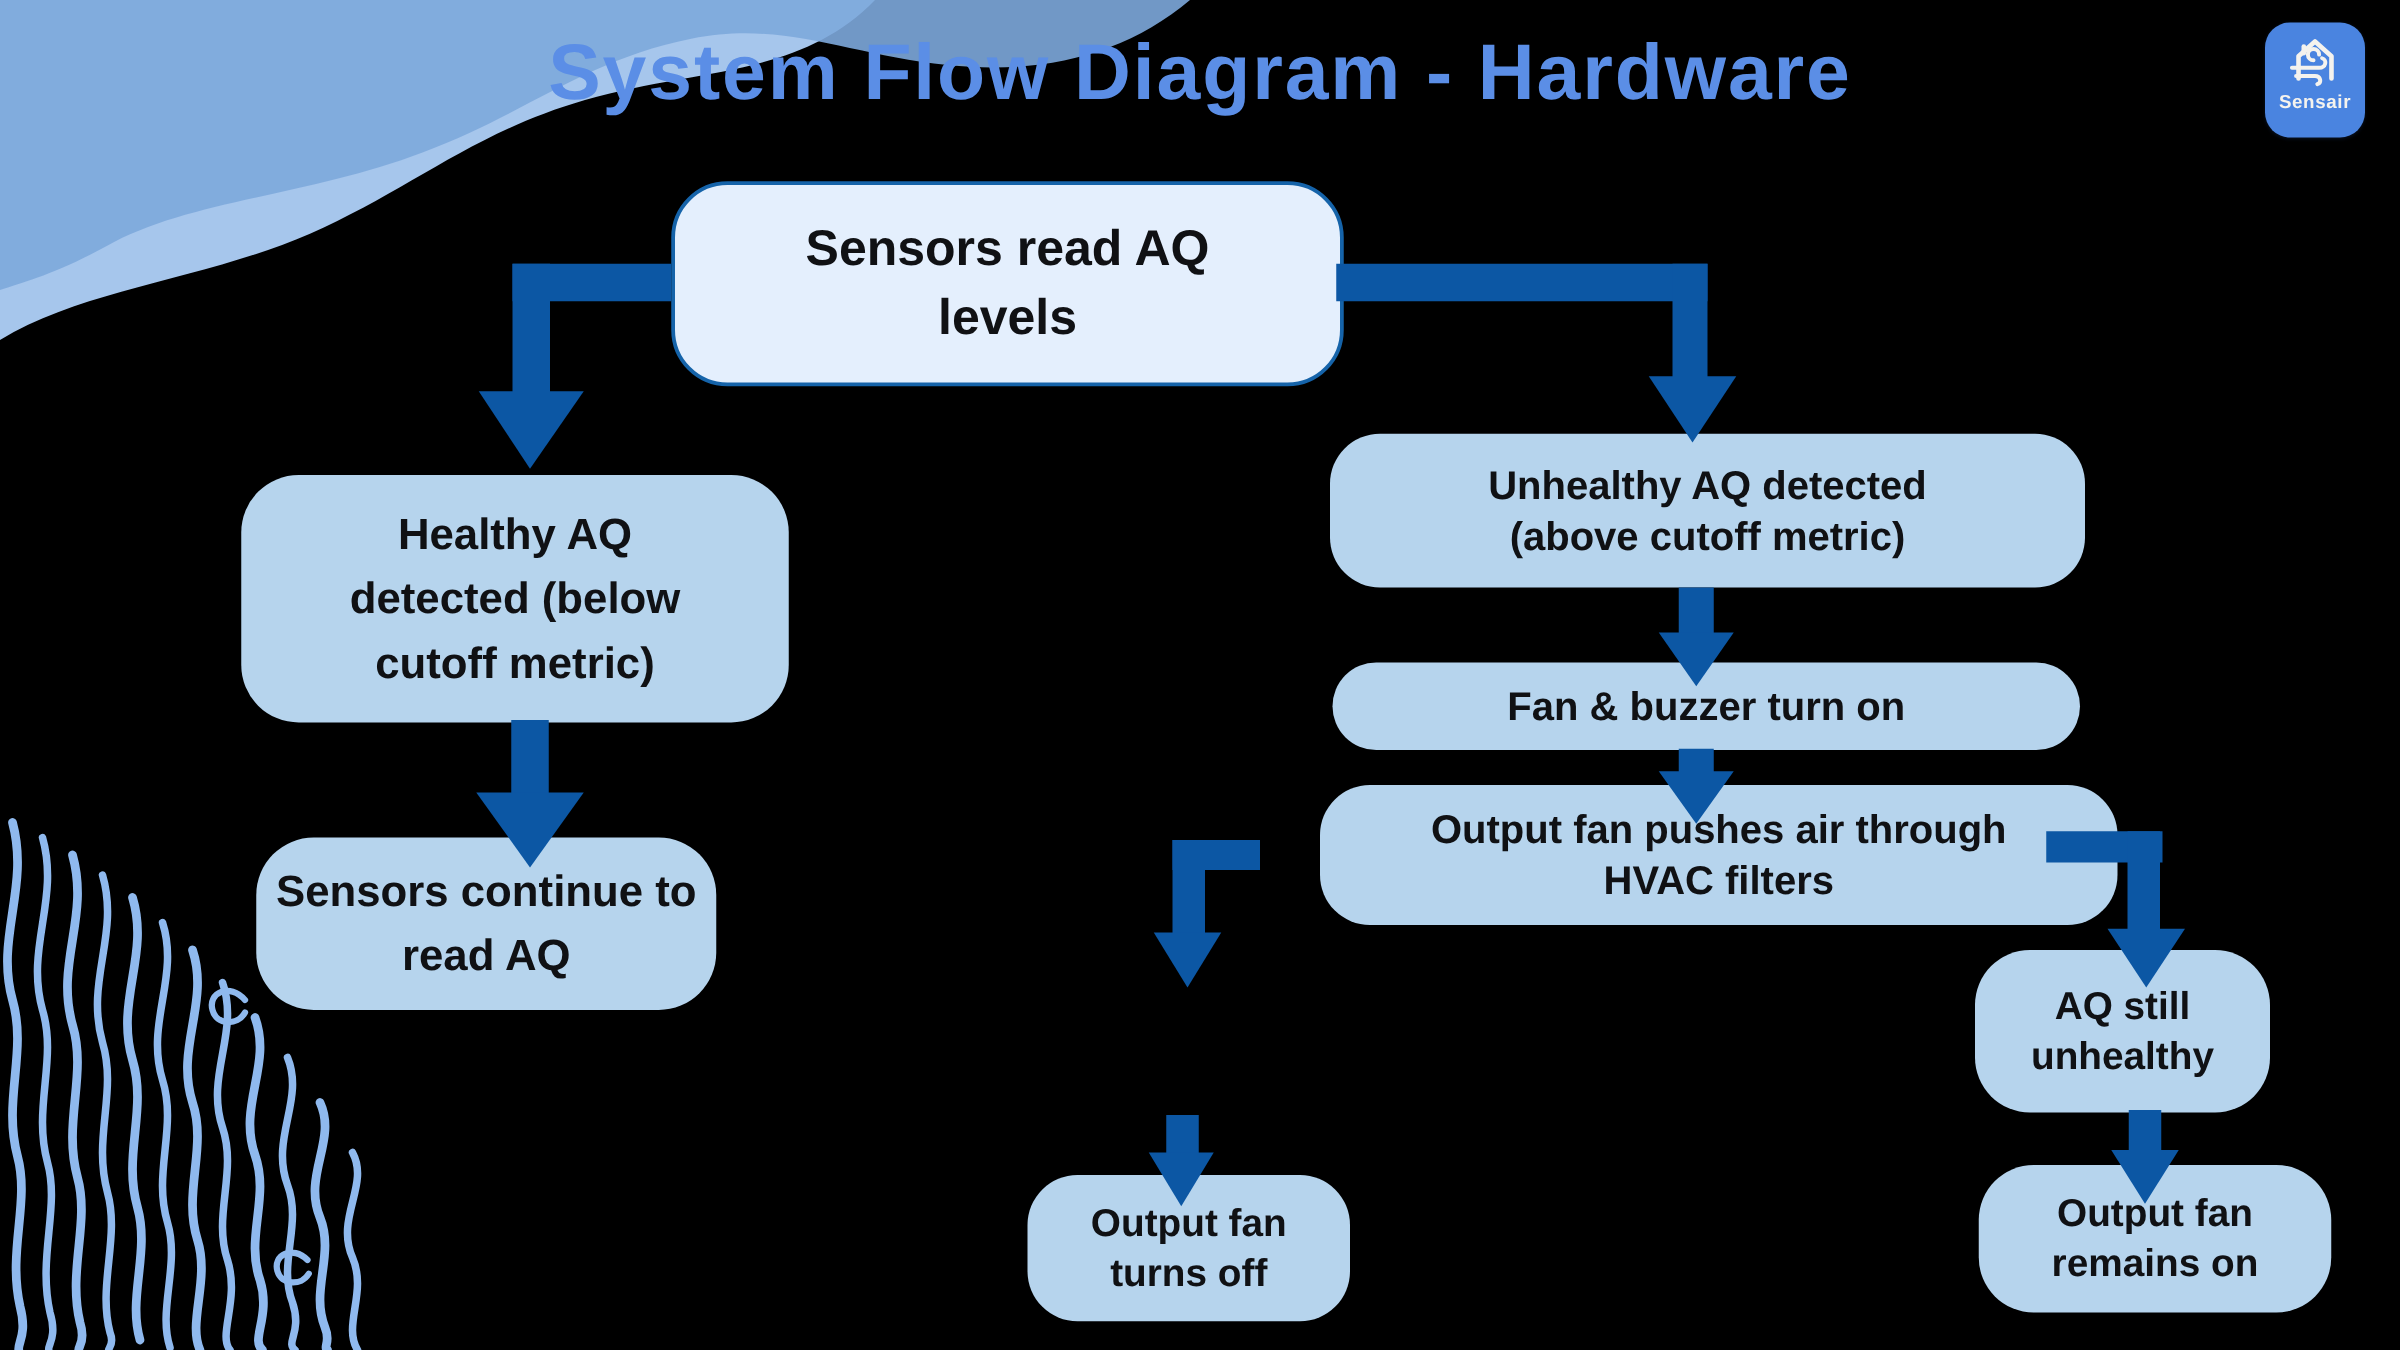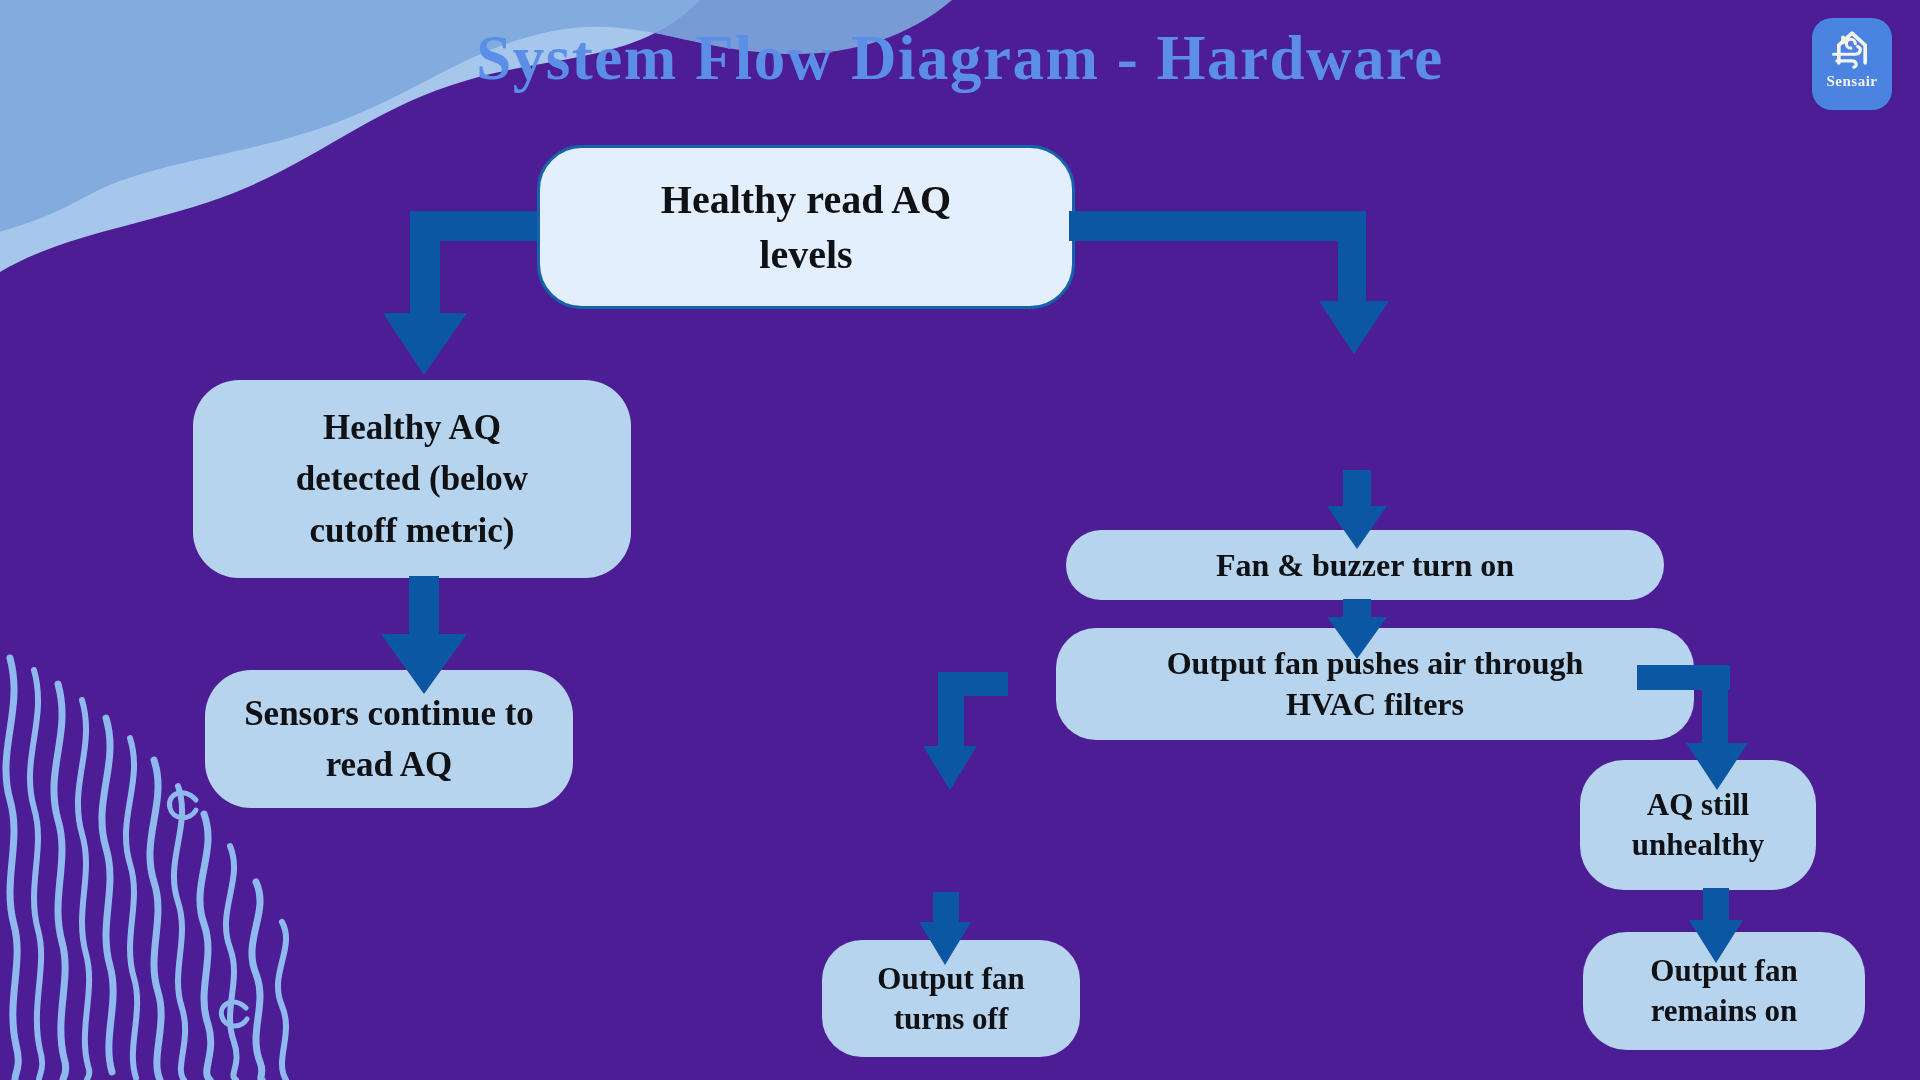--- a/index.html
+++ b/index.html
@@ -1,20 +1,19 @@
 <!DOCTYPE html>
 <html><head>
 <meta charset="utf-8">
 <style>
   html,body{margin:0;padding:0;}
   body{font-family:"Liberation Sans",sans-serif;}
   .stage{
     position:relative;width:1920px;height:1080px;overflow:hidden;
-    background:#4c1d95;
-    font-family:Liberation Serif, serif;
+    background:#000000;
   }
   svg{display:block;}
   .decor{position:absolute;pointer-events:none;}
   .decor-topleft{left:0;top:0;}
   .decor-waves{left:0;bottom:0;}
 
   .page-title{
     position:absolute;left:0;top:22px;width:1920px;margin:0;
     text-align:center;font-size:63px;font-weight:700;letter-spacing:1.5px;
     color:#5b8ee6;
@@ -96,35 +95,39 @@
           <path d="M26.5 19.5 a3.4 3.4 0 1 0 -3.4 3.4"></path>
           <path d="M10 27.5 h16.5 c4 0 5.2 -4.6 1.8 -5.8"></path>
           <path d="M12.5 32.5 h11.5 c3.4 0 4.4 3.8 1.4 4.9"></path>
         </g>
       </svg>
     </span>
     <span class="logo-label">Sensair</span>
   </div>
 
   <div class="node node--outline" id="n-root">
-    <span class="node-label">Healthy read AQ
+    <span class="node-label">Sensors read AQ
 levels</span>
   </div>
 
   <div class="node" id="n-healthy">
     <span class="node-label">Healthy AQ
 detected (below
 cutoff metric)</span>
   </div>
 
   <div class="node" id="n-continue">
     <span class="node-label">Sensors continue to
 read AQ</span>
   </div>
 
+  <div class="node" id="n-unhealthy">
+    <span class="node-label">Unhealthy AQ detected
+(above cutoff metric)</span>
+  </div>
 
   <div class="node" id="n-fanbuzzer">
     <span class="node-label">Fan &amp; buzzer turn on</span>
   </div>
 
   <div class="node" id="n-outputpush">
     <span class="node-label">Output fan pushes air through
 HVAC filters</span>
   </div>
 

